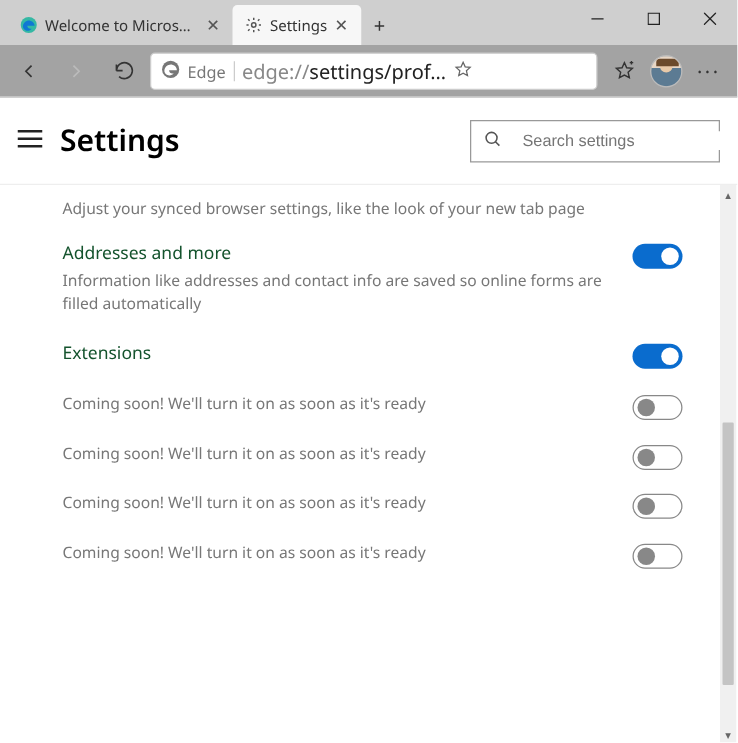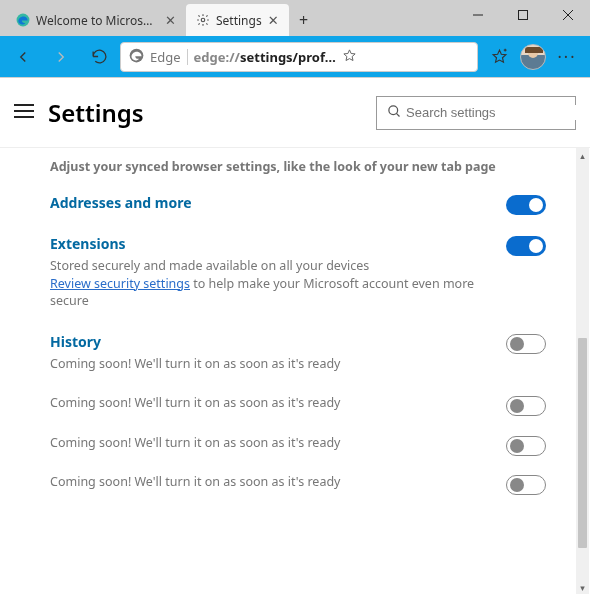--- a/index.html
+++ b/index.html
@@ -10,50 +10,50 @@
   .tab { display: flex; align-items: center; height: 32px; padding: 0 10px; font-size: 12px; color: #333; gap: 6px; max-width: 180px; border-top-left-radius: 4px; border-top-right-radius: 4px; }
   .tab.inactive { background: transparent; }
   .tab.active { background: #f7f7f7; }
   .tab-title { white-space: nowrap; overflow: hidden; text-overflow: ellipsis; flex: 1; }
   .tab-close { font-size: 13px; color: #555; cursor: pointer; }
   .tab-icon { width: 14px; height: 14px; display: inline-flex; align-items: center; justify-content: center; }
   .newtab { width: 30px; display: flex; align-items: center; justify-content: center; font-size: 16px; color: #333; cursor: pointer; height: 32px; }
   .winctrls { display: flex; }
   .winbtn { width: 45px; height: 30px; display: flex; align-items: center; justify-content: center; color: #222; cursor: pointer; }
   
-  .toolbar { height: 42px; background: #0ea5e9; border-bottom: 1px solid #d0d0d0; display: flex; align-items: center; padding: 0 6px; gap: 4px; justify-content: space-between; }
+  .toolbar { height: 42px; background: #a3a3a3; border-bottom: 1px solid #d0d0d0; display: flex; align-items: center; padding: 0 6px; gap: 4px; justify-content: space-between; }
   .tbtn { width: 34px; height: 34px; display: flex; align-items: center; justify-content: center; color: #333; cursor: pointer; border-radius: 2px; }
   .tbtn.disabled { color: #b5b5b5; cursor: default; }
   .addrwrap { flex: 1; height: 30px; background: #fff; border: 1px solid #ccc; border-radius: 4px; display: flex; align-items: center; padding: 0 8px; gap: 6px; overflow: hidden; }
   .addr-edge-label { font-size: 13px; color: #777; }
   .addr-sep { width: 1px; height: 16px; background: #ccc; }
-  .addr-url { font-size: 13px; color: #888; white-space: nowrap; overflow: hidden; text-overflow: ellipsis; font-weight: bold; }
+  .addr-url { font-size: 16px; color: #888; white-space: nowrap; overflow: hidden; text-overflow: ellipsis; }
   .addr-url .dark { color: #222; }
   .addr-star { color: #666; cursor: pointer; }
   .avatar { width: 26px; height: 26px; border-radius: 50%; background: linear-gradient(#e8d7c6 40%, #5c7b93 40%); border: 1px solid #bbb; position: relative; overflow: hidden; cursor: pointer; }
   .avatar::before { content: ""; position: absolute; top: 3px; left: 7px; width: 10px; height: 10px; background: #e8c9a8; border-radius: 50%; }
   .avatar::after { content: ""; position: absolute; top: 2px; left: 4px; width: 18px; height: 6px; background: #6b4a2c; border-radius: 3px 3px 0 0; }
   .more { font-size: 16px; letter-spacing: 2px; }
   
   .settings-header { height: 70px; display: flex; align-items: center; padding: 0 14px; gap: 14px; border-bottom: 1px solid #eee; }
   .hamburger { cursor: pointer; }
   .settings-title { font-size: 24px; font-weight: 600; flex: 1; }
-  .searchbox { width: 200px; height: 34px; border: 1px solid #999; display: flex; align-items: center; padding: 0 10px; gap: 4px; }
+  .searchbox { width: 200px; height: 34px; border: 1px solid #999; display: flex; align-items: center; padding: 0 10px; gap: 16px; }
   .searchbox input { border: none; outline: none; font-size: 13px; flex: 1; }
   
   .content-wrap { position: relative; height: calc(594px - 36px - 42px - 70px); }
   .content { position: absolute; inset: 0 14px 0 0; overflow: hidden; padding: 10px 30px 10px 50px; }
   .scrollbar-track { position: absolute; right: 1px; top: 0; bottom: 0; width: 13px; background: #f0f0f0; }
   .scrollbar-arrow { position: absolute; left: 0; width: 13px; height: 14px; display:flex; align-items:center; justify-content:center; color:#666; font-size:9px; }
   .scrollbar-arrow.top { top: 0; }
   .scrollbar-arrow.bottom { bottom: 0; }
   .scrollbar-thumb { position: absolute; left: 2px; width: 9px; top: 190px; height: 210px; background: #c4c4c4; border-radius: 1px; cursor: pointer; }
-  .syncdesc { font-size: 12.5px; color: #777; margin-bottom: 18px; font-weight: bold; }
+  .syncdesc { font-size: 12.5px; color: #777; margin-bottom: 18px; }
   .item { margin-bottom: 22px; position: relative; padding-right: 56px; }
-  .item h3 { font-size: 14px; font-weight: 700; margin-bottom: 4px; color: #0369a1; }
+  .item h3 { font-size: 14px; font-weight: 400; margin-bottom: 4px; color: #14532d; }
   .item .desc { font-size: 12.5px; color: #777; line-height: 1.4; }
   .item .link { color: #2a6dc9; text-decoration: underline; cursor: pointer; }
   .toggle { position: absolute; right: 0; top: 2px; width: 40px; height: 20px; border-radius: 10px; cursor: pointer; }
   .toggle.on { background: #0a6cce; }
   .toggle.on::after { content: ""; position: absolute; right: 3px; top: 3px; width: 14px; height: 14px; background: #fff; border-radius: 50%; }
   .toggle.off { background: #fff; border: 1px solid #888; cursor: default; }
   .toggle.off::after { content: ""; position: absolute; left: 3px; top: 2px; width: 14px; height: 14px; background: #888; border-radius: 50%; }
 </style>
 </head>
 <body>
@@ -164,34 +164,30 @@
     <input type="text" placeholder="Search settings" style="">
   </div>
 </div>
 
 <div class="content-wrap">
   <div class="content">
     <div class="syncdesc">Adjust your synced browser settings, like the look of your new tab page</div>
 
     <div class="item">
       <h3>Addresses and more</h3>
+      <div class="desc">Information like addresses and contact info are saved so online forms are filled automatically</div>
       <div class="toggle on"></div>
     </div>
 
     <div class="item">
       <h3>Extensions</h3>
-      <div class="desc">
-        <span>Stored securely and made available on all your devices</span><br>
-        <span class="link">Review security settings</span><span> to help make your Microsoft account even more secure</span>
-      </div>
       <div class="toggle on"></div>
     </div>
 
     <div class="item">
-      <h3>History</h3>
       <div class="desc">Coming soon! We'll turn it on as soon as it's ready</div>
       <div class="toggle off"></div>
     </div>
 
     <div class="item">
       <div class="desc">Coming soon! We'll turn it on as soon as it's ready</div>
       <div class="toggle off"></div>
     </div>
 
     <div class="item">

